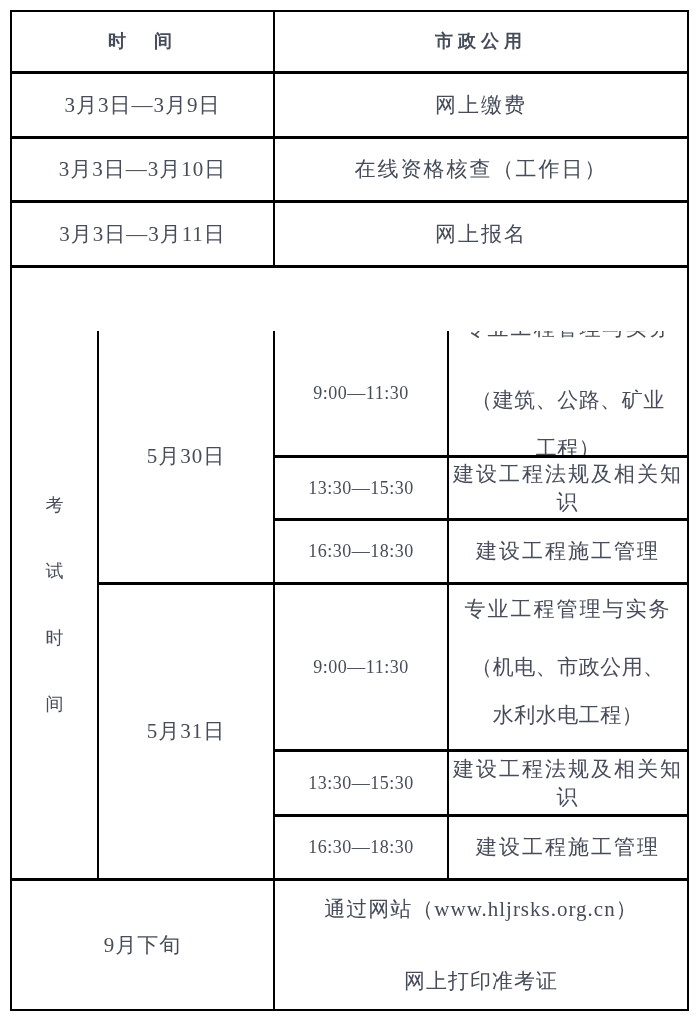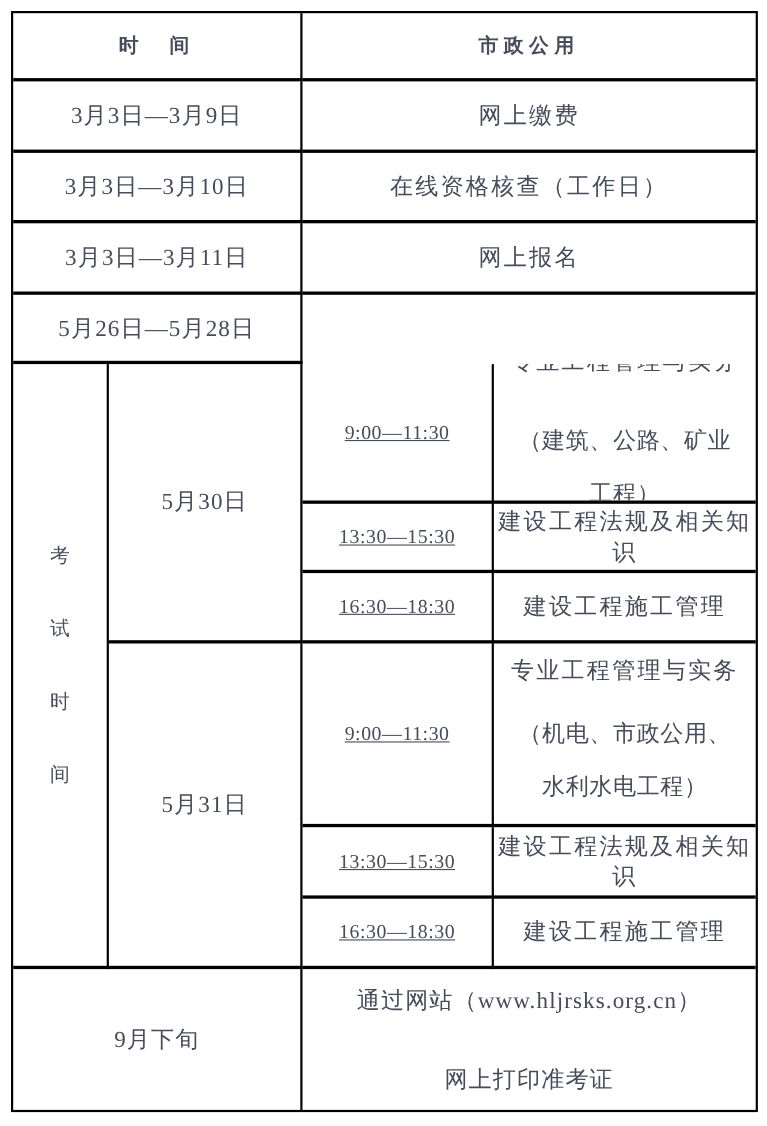--- a/index.html
+++ b/index.html
@@ -30,21 +30,21 @@
     font-size: 21px;
     line-height: 1.35;
     overflow: hidden;
   }
   .br-none { border-right: none; }
   .bb-none { border-bottom: none; }
 
   .hdr { font-weight: bold; font-size: 18px; letter-spacing: 5px; }
   .date-text { letter-spacing: 1px; }
   .task-text { letter-spacing: 2px; }
-  .time-text { font-size: 18px; letter-spacing: 0.5px; text-decoration: underline; }
+  .time-text { font-size: 18px; letter-spacing: 0.5px; }
   .subject-text { letter-spacing: 2px; }
   .detail-text { letter-spacing: 0.5px; line-height: 2.3; padding: 0 12px; }
 
   .c1s2 { grid-column: 1 / span 2; }
   .c3s2 { grid-column: 3 / span 2; }
   .col3 { grid-column: 3; }
   .col4 { grid-column: 4; }
 
   .exam-label-cell {
     grid-column: 1; grid-row: 6 / span 6;
@@ -71,21 +71,20 @@
 
   <div class="cell c1s2 date-text" style="grid-row:2">3月3日—3月9日</div>
   <div class="cell c3s2 task-text br-none" style="grid-row:2">网上缴费</div>
 
   <div class="cell c1s2 date-text" style="grid-row:3">3月3日—3月10日</div>
   <div class="cell c3s2 task-text br-none" style="grid-row:3">在线资格核查（工作日）</div>
 
   <div class="cell c1s2 date-text" style="grid-row:4">3月3日—3月11日</div>
   <div class="cell c3s2 task-text br-none" style="grid-row:4">网上报名</div>
 
-  <div class="cell c1s2 date-text" style="grid-row:5">5月26日—5月28日</div>
 
   <div class="cell exam-label-cell">
     <span>考</span>
     <span>试</span>
     <span>时</span>
     <span>间</span>
   </div>
 
   <div class="cell date30-cell date-text">5月30日</div>
 

